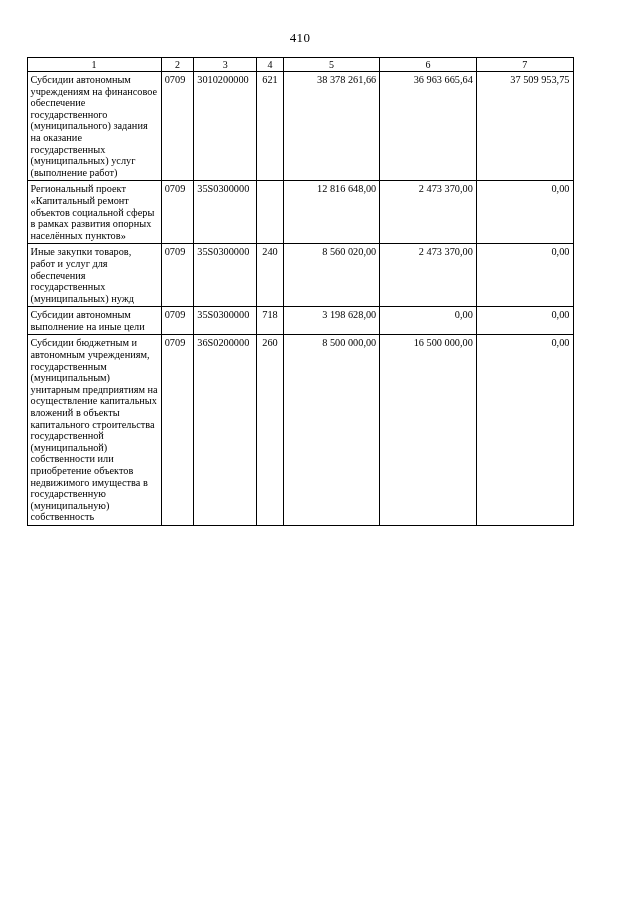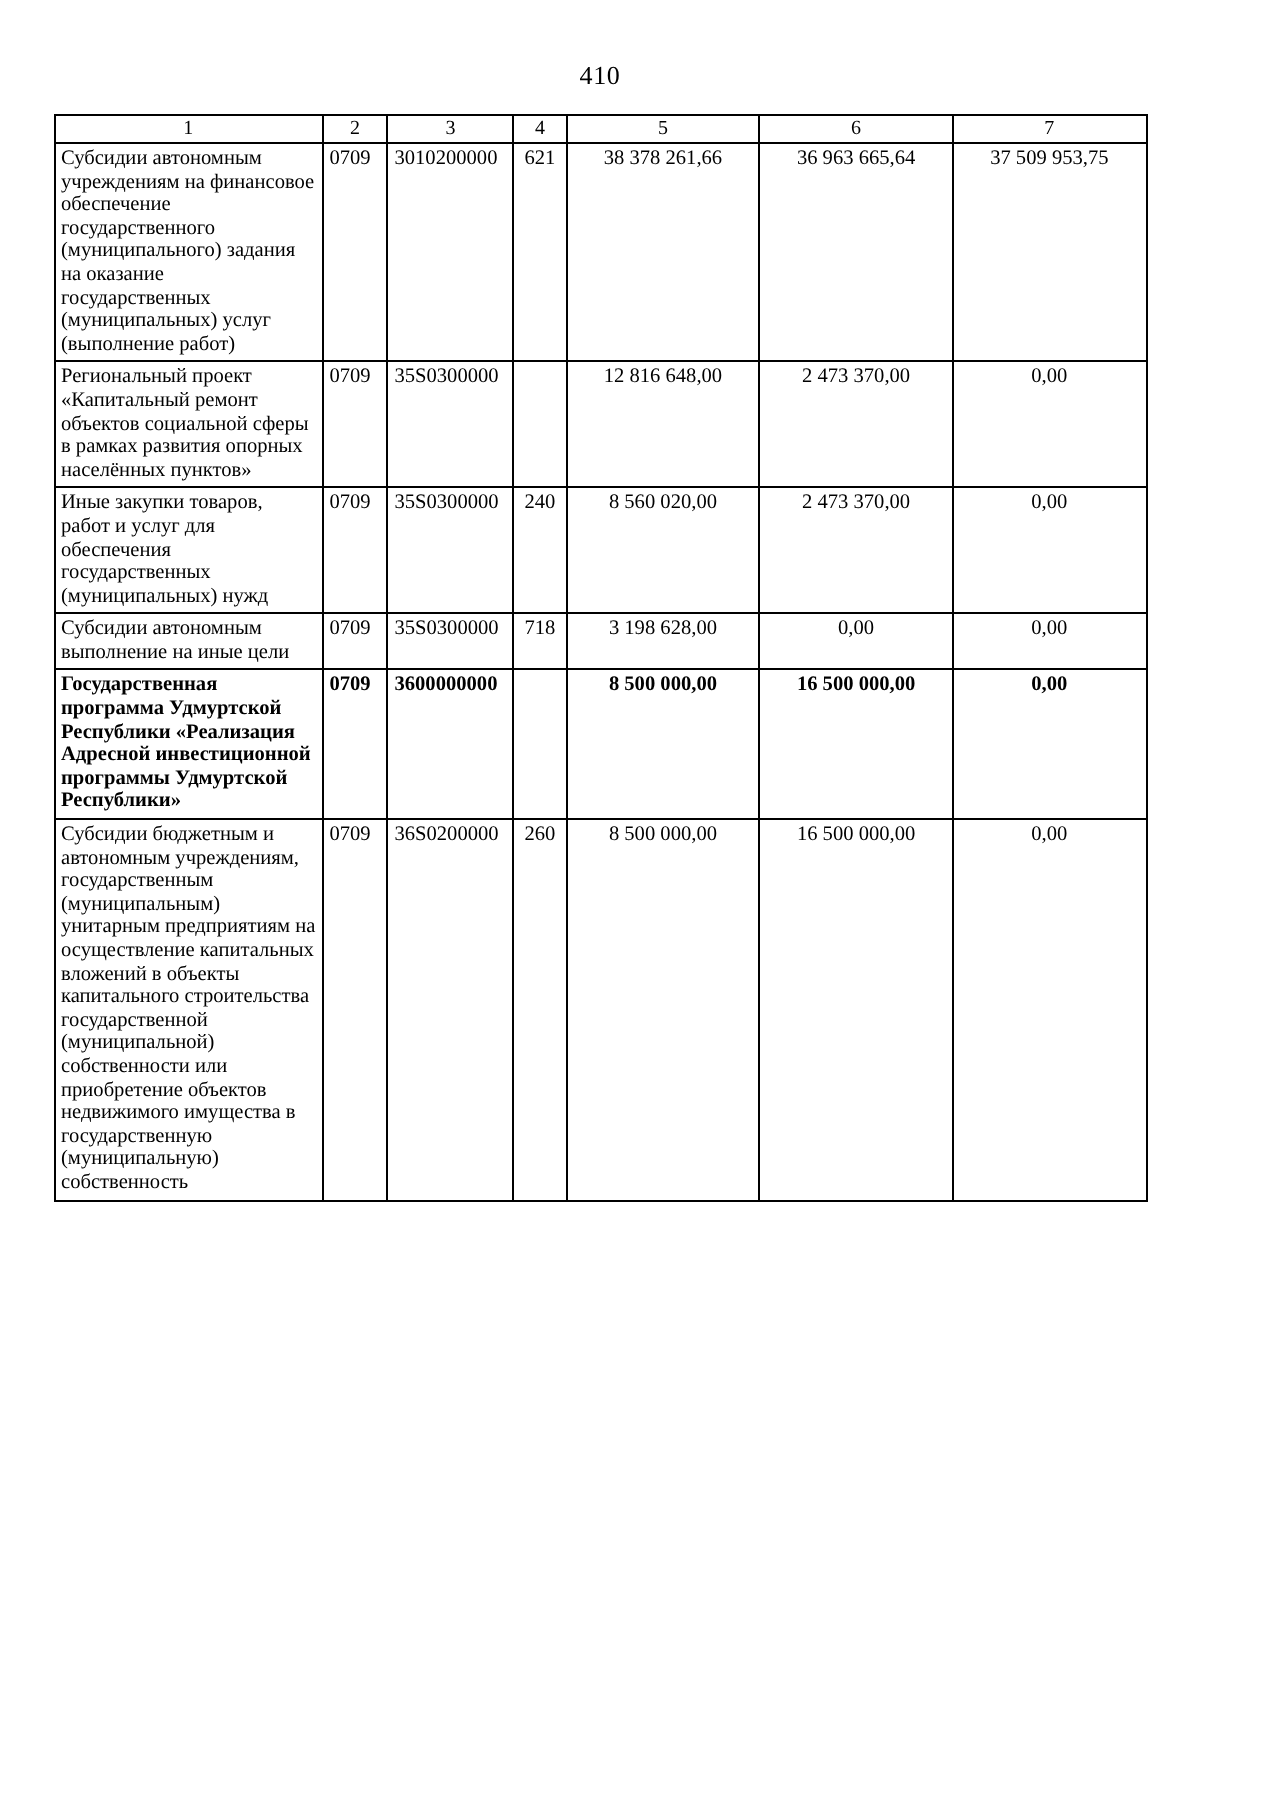--- a/index.html
+++ b/index.html
@@ -51,21 +51,21 @@
   col.c7 { width: 95px; }
 
   tr.colnums td {
     text-align: center;
     font-size: 10px;
     padding: 1px 2px;
     line-height: 11px;
   }
   td.txt { text-align: left; }
   td.code { text-align: left; padding-left: 3px; }
-  td.num { text-align: center; padding-right: 4px; }
+  td.num { text-align: right; padding-right: 4px; }
   td.mid { text-align: center; }
   .b-row td { font-weight: bold; }
   td.vbot { vertical-align: bottom; }
 </style>
 </head>
 <body>
 
 <div class="page">
 
   <div class="page-number">410</div>
@@ -125,29 +125,20 @@
       <tr>
         <td class="txt">Субсидии автономным выполнение на иные цели</td>
         <td class="code vbot">0709</td>
         <td class="code vbot">35S0300000</td>
         <td class="mid vbot">718</td>
         <td class="num vbot">3 198 628,00</td>
         <td class="num vbot">0,00</td>
         <td class="num vbot">0,00</td>
       </tr>
 
-      <tr class="b-row">
-        <td class="txt">Государственная программа Удмуртской Республики «Реализация Адресной инвестиционной программы Удмуртской Республики»</td>
-        <td class="code vbot">0709</td>
-        <td class="code vbot">3600000000</td>
-        <td class="mid vbot"></td>
-        <td class="num vbot">8 500 000,00</td>
-        <td class="num vbot">16 500 000,00</td>
-        <td class="num vbot">0,00</td>
-      </tr>
 
 
       <tr>
         <td class="txt">Субсидии бюджетным и автономным учреждениям, государственным (муниципальным) унитарным предприятиям на осуществление капитальных вложений в объекты капитального строительства государственной (муниципальной) собственности или приобретение объектов недвижимого имущества в государственную (муниципальную) собственность</td>
         <td class="code vbot">0709</td>
         <td class="code vbot">36S0200000</td>
         <td class="mid vbot">260</td>
         <td class="num vbot">8 500 000,00</td>
         <td class="num vbot">16 500 000,00</td>
         <td class="num vbot">0,00</td>

